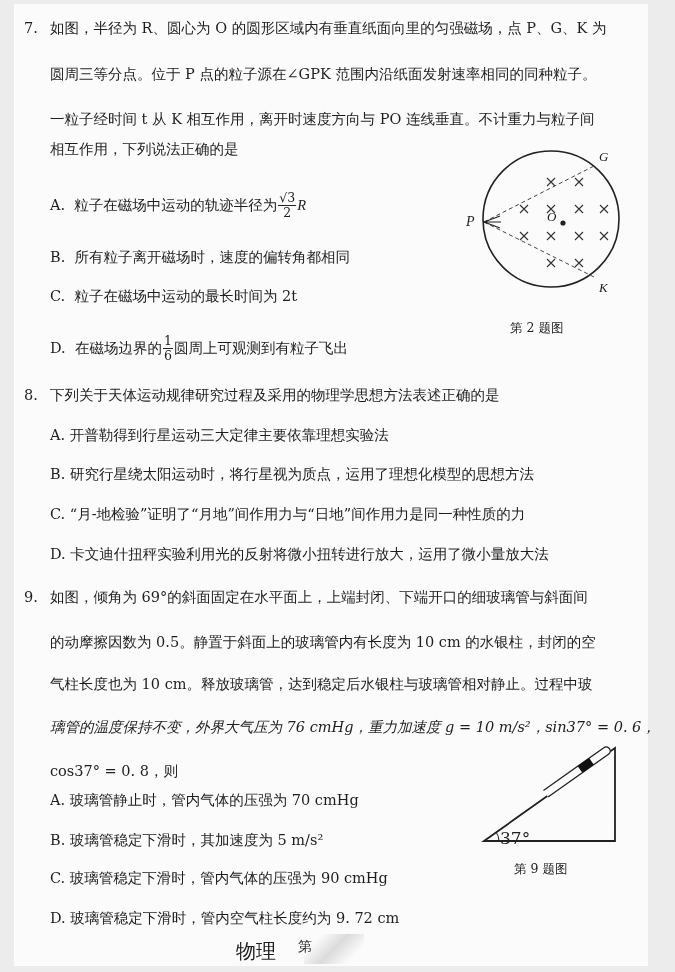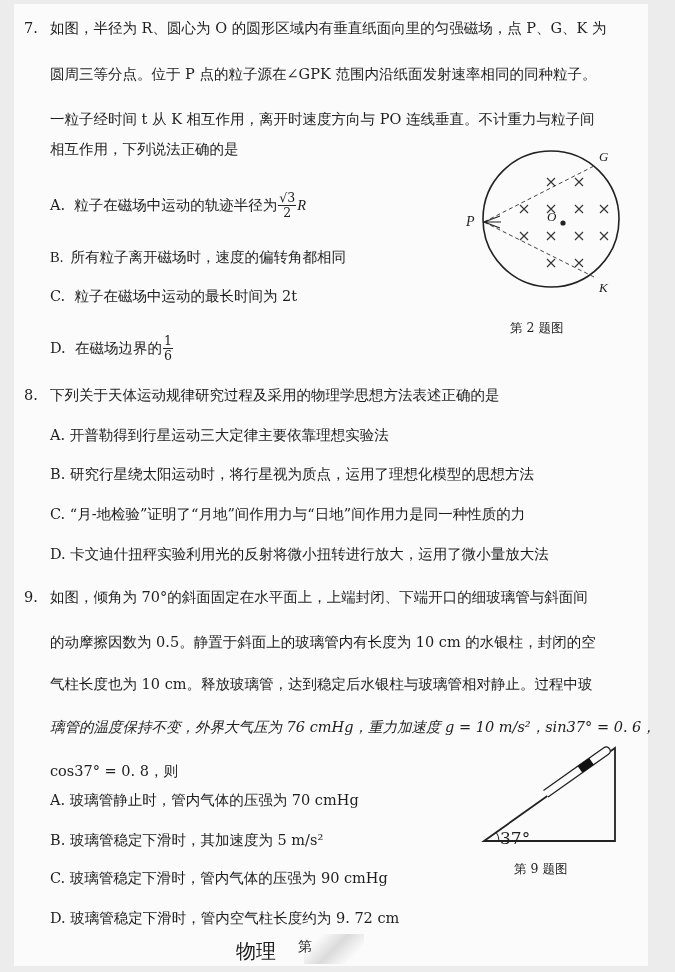--- a/index.html
+++ b/index.html
@@ -33,31 +33,31 @@
     <span class="qnum" style="left:10px; top:14px;">7.</span>
     <div class="line" style="left:36px; top:14px;">如图，半径为 R、圆心为 O 的圆形区域内有垂直纸面向里的匀强磁场，点 P、G、K 为</div>
     <div class="line" style="left:36px; top:60px;">圆周三等分点。位于 P 点的粒子源在∠GPK 范围内沿纸面发射速率相同的同种粒子。</div>
     <div class="line" style="left:36px; top:105px;">一粒子经时间 t 从 K 相互作用，离开时速度方向与 PO 连线垂直。不计重力与粒子间</div>
     <div class="line" style="left:36px; top:135px;">相互作用，下列说法正确的是</div>
 
     <div class="line" style="left:36px; top:187px;">
       <span>A.</span>&nbsp;
       <span>粒子在磁场中运动的轨迹半径为</span><span class="frac"><span class="num">√3</span><span class="den">2</span></span><span class="it">R</span>
     </div>
-    <div class="line" style="left:36px; top:243px;font-family:Liberation Serif, serif;">
+    <div class="line" style="left:36px; top:243px;">
       <span>B.</span>&nbsp;
       <span>所有粒子离开磁场时，速度的偏转角都相同</span>
     </div>
     <div class="line" style="left:36px; top:282px;">
       <span>C.</span>&nbsp;
       <span>粒子在磁场中运动的最长时间为 2t</span>
     </div>
     <div class="line" style="left:36px; top:330px;">
       <span>D.</span>&nbsp;
-      <span>在磁场边界的</span><span class="frac"><span class="num">1</span><span class="den">6</span></span>
+      <span>在磁场边界的</span><span class="frac"><span class="num">1</span><span class="den">6</span></span><span>圆周上可观测到有粒子飞出</span>
     </div>
 
     <svg style="left:0; top:0;" width="634" height="340">
       <circle cx="537" cy="215" r="68" fill="none" stroke="#222" stroke-width="1.6"></circle>
       <line x1="470" y1="218" x2="582" y2="161" stroke="#444" stroke-width="1" stroke-dasharray="4,3"></line>
       <line x1="470" y1="218" x2="582" y2="274" stroke="#444" stroke-width="1" stroke-dasharray="4,3"></line>
       <g stroke="#222" stroke-width="1.2" fill="none">
         <path d="M470 218 L486 212 M470 218 L487 218 M470 218 L486 224"></path>
       </g>
       <circle cx="549" cy="219" r="2.6" fill="#222"></circle>
@@ -87,21 +87,21 @@
     <span class="qnum" style="left:10px; top:381px;">8.</span>
     <div class="line" style="left:36px; top:381px;">下列关于天体运动规律研究过程及采用的物理学思想方法表述正确的是</div>
     <div class="line" style="left:36px; top:421px;"><span>A.</span>&nbsp;<span>开普勒得到行星运动三大定律主要依靠理想实验法</span></div>
     <div class="line" style="left:36px; top:460px;"><span>B.</span>&nbsp;<span>研究行星绕太阳运动时，将行星视为质点，运用了理想化模型的思想方法</span></div>
     <div class="line" style="left:36px; top:500px;"><span>C.</span>&nbsp;<span>“月-地检验”证明了“月地”间作用力与“日地”间作用力是同一种性质的力</span></div>
     <div class="line" style="left:36px; top:540px;"><span>D.</span>&nbsp;<span>卡文迪什扭秤实验利用光的反射将微小扭转进行放大，运用了微小量放大法</span></div>
   </div>
 
   <div>
     <span class="qnum" style="left:10px; top:583px;">9.</span>
-    <div class="line" style="left:36px; top:583px;">如图，倾角为 70°的斜面固定在水平面上，上端封闭、下端开口的细玻璃管与斜面间</div>
+    <div class="line" style="left:36px; top:583px;">如图，倾角为 69°的斜面固定在水平面上，上端封闭、下端开口的细玻璃管与斜面间</div>
     <div class="line" style="left:36px; top:628px;">的动摩擦因数为 0.5。静置于斜面上的玻璃管内有长度为 10 cm 的水银柱，封闭的空</div>
     <div class="line" style="left:36px; top:670px;">气柱长度也为 10 cm。释放玻璃管，达到稳定后水银柱与玻璃管相对静止。过程中玻</div>
     <div class="line" style="left:36px; top:713px;font-style:italic;">璃管的温度保持不变，外界大气压为 76 cmHg，重力加速度 g = 10 m/s²，sin37° = 0. 6，</div>
     <div class="line" style="left:36px; top:757px;">cos37° = 0. 8，则</div>
 
     <div class="line" style="left:36px; top:786px;"><span>A.</span>&nbsp;<span>玻璃管静止时，管内气体的压强为 70 cmHg</span></div>
     <div class="line" style="left:36px; top:826px;"><span>B.</span>&nbsp;<span>玻璃管稳定下滑时，其加速度为 5 m/s²</span></div>
     <div class="line" style="left:36px; top:864px;"><span>C.</span>&nbsp;<span>玻璃管稳定下滑时，管内气体的压强为 90 cmHg</span></div>
     <div class="line" style="left:36px; top:904px;"><span>D.</span>&nbsp;<span>玻璃管稳定下滑时，管内空气柱长度约为 9. 72 cm</span></div>
 

